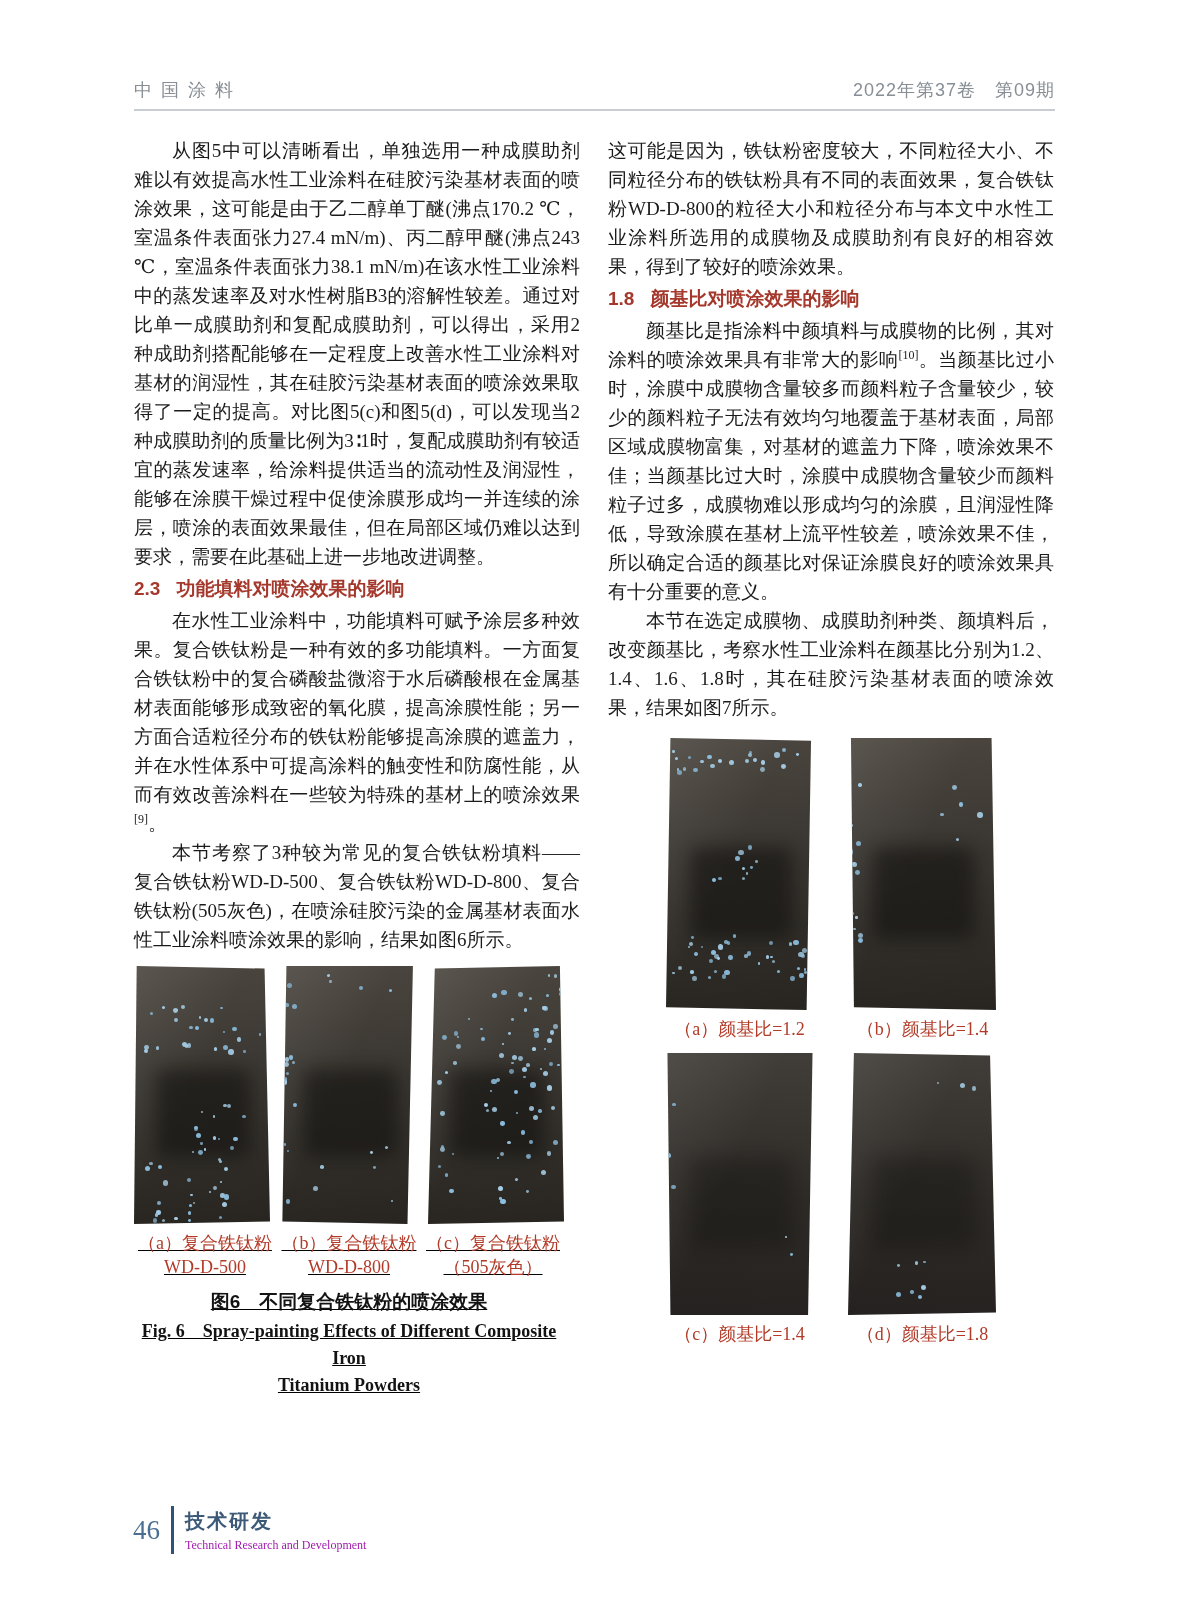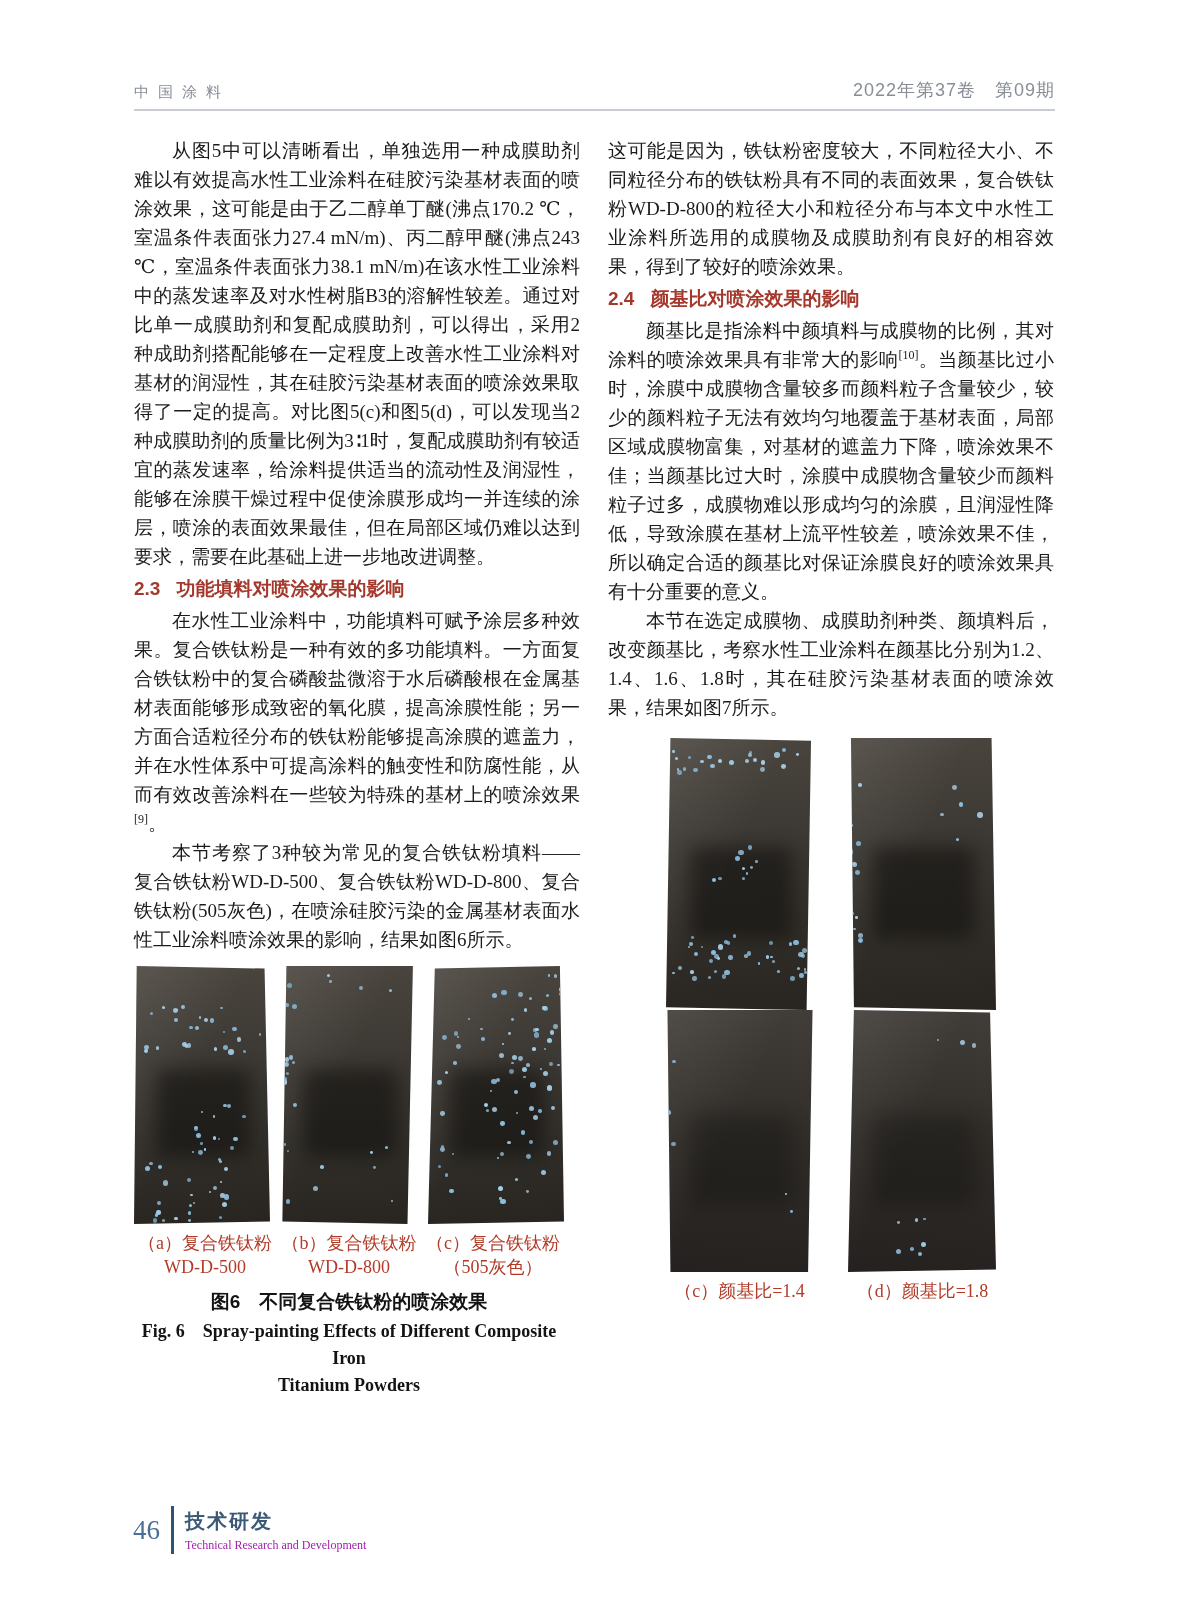--- a/index.html
+++ b/index.html
@@ -9,21 +9,21 @@
     font-family:"Liberation Serif","DejaVu Serif",serif;
   }
   .content { position:absolute; top:78px; left:134px; width:921px; }
 
   
   .header {
     display:flex; justify-content:space-between; align-items:flex-end;
     border-bottom:2px solid #c7cdd2; padding-bottom:7px;
     color:#878e95; font-family:"Liberation Sans","DejaVu Sans",sans-serif;
   }
-  .journal { font-size:15px; letter-spacing:9px; }
+  .journal { font-size:18px; letter-spacing:9px; }
   .issue { font-size:18px; letter-spacing:1px; }
 
   
   .columns { display:flex; gap:28px; margin-top:25px; }
   .col { width:446px; }
 
   .body {
     font-size:19px; line-height:29px; color:#1b1b1b;
     text-align:justify; margin:0;
   }
@@ -117,21 +117,21 @@
         <h3 class="section">
           <span class="secnum">2.3</span><span>功能填料对喷涂效果的影响</span>
         </h3>
 
         <p class="body indent">
           <span>在水性工业涂料中，功能填料可赋予涂层多种效果。复合铁钛粉是一种有效的多功能填料。一方面复合铁钛粉中的复合磷酸盐微溶于水后磷酸根在金属基材表面能够形成致密的氧化膜，提高涂膜性能；另一方面合适粒径分布的铁钛粉能够提高涂膜的遮盖力，并在水性体系中可提高涂料的触变性和防腐性能，从而有效改善涂料在一些较为特殊的基材上的喷涂效果</span><sup>[9]</sup><span>。</span>
         </p>
 
         <p class="body indent">本节考察了3种较为常见的复合铁钛粉填料——复合铁钛粉WD-D-500、复合铁钛粉WD-D-800、复合铁钛粉(505灰色)，在喷涂硅胶污染的金属基材表面水性工业涂料喷涂效果的影响，结果如图6所示。</p>
 
-        <figure class="fig" style="margin-left:0;margin-right:16px;">
+        <figure class="fig" style="margin-left:0;margin-right:16px;text-decoration:underline;">
           <div class="panels">
             <div class="panel f6panel p6a">
                 <div class="stain"></div>
                 <span class="dot" style="height: 4.2838px; width: 4.2838px; left: 38.8188%; top: 29.9969%; background: rgb(166, 207, 232); opacity: 0.816593;"></span>
                 <span class="dot" style="height: 4.38462px; width: 4.38462px; left: 75.564%; top: 27.6671%; background: rgb(166, 207, 232); opacity: 0.884125;"></span>
                 <span class="dot" style="height: 4.83635px; width: 4.83635px; left: 35.6389%; top: 29.6463%; background: rgb(166, 207, 232); opacity: 0.924413;"></span>
                 <span class="dot" style="height: 4.22648px; width: 4.22648px; left: 7.26254%; top: 32.0714%; background: rgb(166, 207, 232); opacity: 0.972699;"></span>
                 <span class="dot" style="height: 4.74363px; width: 4.74363px; left: 55.5699%; top: 20.162%; background: rgb(140, 190, 222); opacity: 0.886661;"></span>
                 <span class="dot" style="height: 3.89988px; width: 3.89988px; left: 51.3156%; top: 20.3074%; background: rgb(166, 207, 232); opacity: 0.926155;"></span>
                 <span class="dot" style="height: 3.59684px; width: 3.59684px; left: 20.3751%; top: 15.3127%; background: rgb(166, 207, 232); opacity: 0.959568;"></span>
@@ -332,21 +332,21 @@
             <span>Titanium Powders</span>
           </div>
         </figure>
 
       </div>
 
       <div class="col">
         <p class="body">这可能是因为，铁钛粉密度较大，不同粒径大小、不同粒径分布的铁钛粉具有不同的表面效果，复合铁钛粉WD-D-800的粒径大小和粒径分布与本文中水性工业涂料所选用的成膜物及成膜助剂有良好的相容效果，得到了较好的喷涂效果。</p>
 
         <h3 class="section">
-          <span class="secnum">2.4</span><span>颜基比对喷涂效果的影响</span>
+          <span class="secnum">1.8</span><span>颜基比对喷涂效果的影响</span>
         </h3>
 
         <p class="body indent">
           <span>颜基比是指涂料中颜填料与成膜物的比例，其对涂料的喷涂效果具有非常大的影响</span><sup>[10]</sup><span>。当颜基比过小时，涂膜中成膜物含量较多而颜料粒子含量较少，较少的颜料粒子无法有效均匀地覆盖于基材表面，局部区域成膜物富集，对基材的遮盖力下降，喷涂效果不佳；当颜基比过大时，涂膜中成膜物含量较少而颜料粒子过多，成膜物难以形成均匀的涂膜，且润湿性降低，导致涂膜在基材上流平性较差，喷涂效果不佳，所以确定合适的颜基比对保证涂膜良好的喷涂效果具有十分重要的意义。</span>
         </p>
 
         <p class="body indent">本节在选定成膜物、成膜助剂种类、颜填料后，改变颜基比，考察水性工业涂料在颜基比分别为1.2、1.4、1.6、1.8时，其在硅胶污染基材表面的喷涂效果，结果如图7所示。</p>
 
         <figure class="fig" style="margin-left:0;margin-right:0;margin-top:16px;">
           <div class="panels f7row">
@@ -441,20 +441,24 @@
                 <span class="dot" style="height: 5.08px; width: 5.08px; left: 2.76234%; top: 45.5896%; background: rgb(166, 207, 232); opacity: 0.890109;"></span>
                 <span class="dot" style="height: 5.00328px; width: 5.00328px; left: 6.49377%; top: 71.8033%; background: rgb(166, 207, 232); opacity: 0.764912;"></span>
                 <span class="dot" style="height: 4.84396px; width: 4.84396px; left: 5.02365%; top: 48.7017%; background: rgb(140, 190, 222); opacity: 0.835504;"></span>
                 <span class="dot" style="height: 3.59293px; width: 3.59293px; left: 62.2324%; top: 27.4235%; background: rgb(166, 207, 232); opacity: 0.76085;"></span>
                 <span class="dot" style="height: 3.1711px; width: 3.1711px; left: 72.8074%; top: 36.7783%; background: rgb(166, 207, 232); opacity: 0.857377;"></span>
                 <span class="dot" style="height: 4.91192px; width: 4.91192px; left: 70.5462%; top: 17.1536%; background: rgb(166, 207, 232); opacity: 0.799101;"></span>
                 <span class="dot" style="height: 5.32059px; width: 5.32059px; left: 87.3175%; top: 27.3315%; background: rgb(166, 207, 232); opacity: 0.896164;"></span>
                 <span class="dot" style="height: 4.48437px; width: 4.48437px; left: 74.9446%; top: 23.5601%; background: rgb(140, 190, 222); opacity: 0.977074;"></span>
               </div>
           </div>
+          <div class="panel-caps f7caps">
+            <span class="pcap7">（a）颜基比=1.2</span>
+            <span class="pcap7">（b）颜基比=1.4</span>
+          </div>
           <div class="panels f7row f7row2">
             <div class="panel f7panel p7c">
                 <div class="stain"></div>
                 <span class="dot" style="height: 5.20268px; width: 5.20268px; left: 0.0834767%; top: 38.0803%; background: rgb(140, 190, 222); opacity: 0.938396;"></span>
                 <span class="dot" style="height: 4.92117px; width: 4.92117px; left: 3.27984%; top: 50.218%; background: rgb(140, 190, 222); opacity: 0.772216;"></span>
                 <span class="dot" style="height: 3.93437px; width: 3.93437px; left: 3.85006%; top: 18.9018%; background: rgb(140, 190, 222); opacity: 0.798045;"></span>
                 <span class="dot" style="height: 2.874px; width: 2.874px; left: 83.6743%; top: 76.5152%; background: rgb(140, 190, 222); opacity: 0.909151;"></span>
                 <span class="dot" style="height: 2.13299px; width: 2.13299px; left: 80.5649%; top: 69.8511%; background: rgb(166, 207, 232); opacity: 0.993016;"></span>
               </div>
             <div class="panel f7panel p7d">

